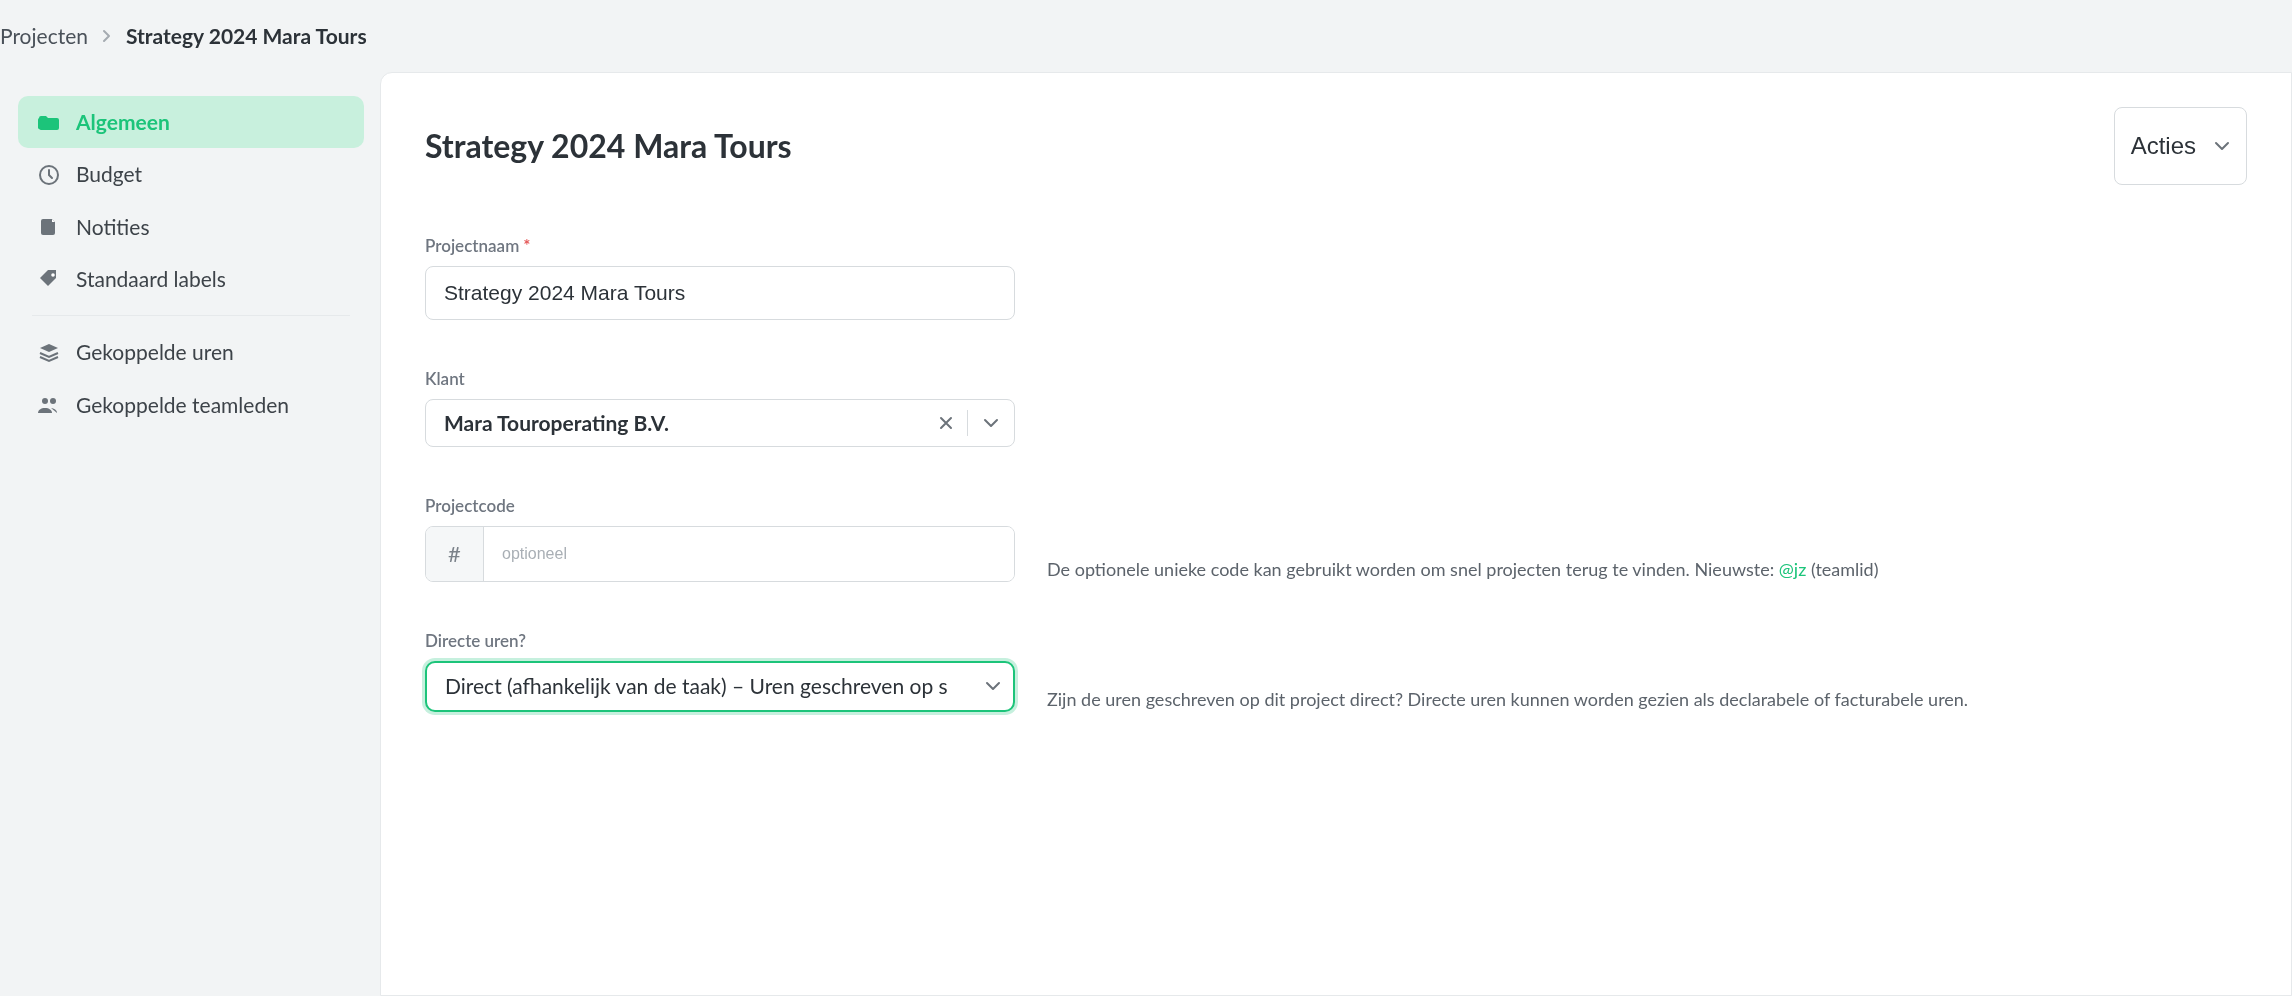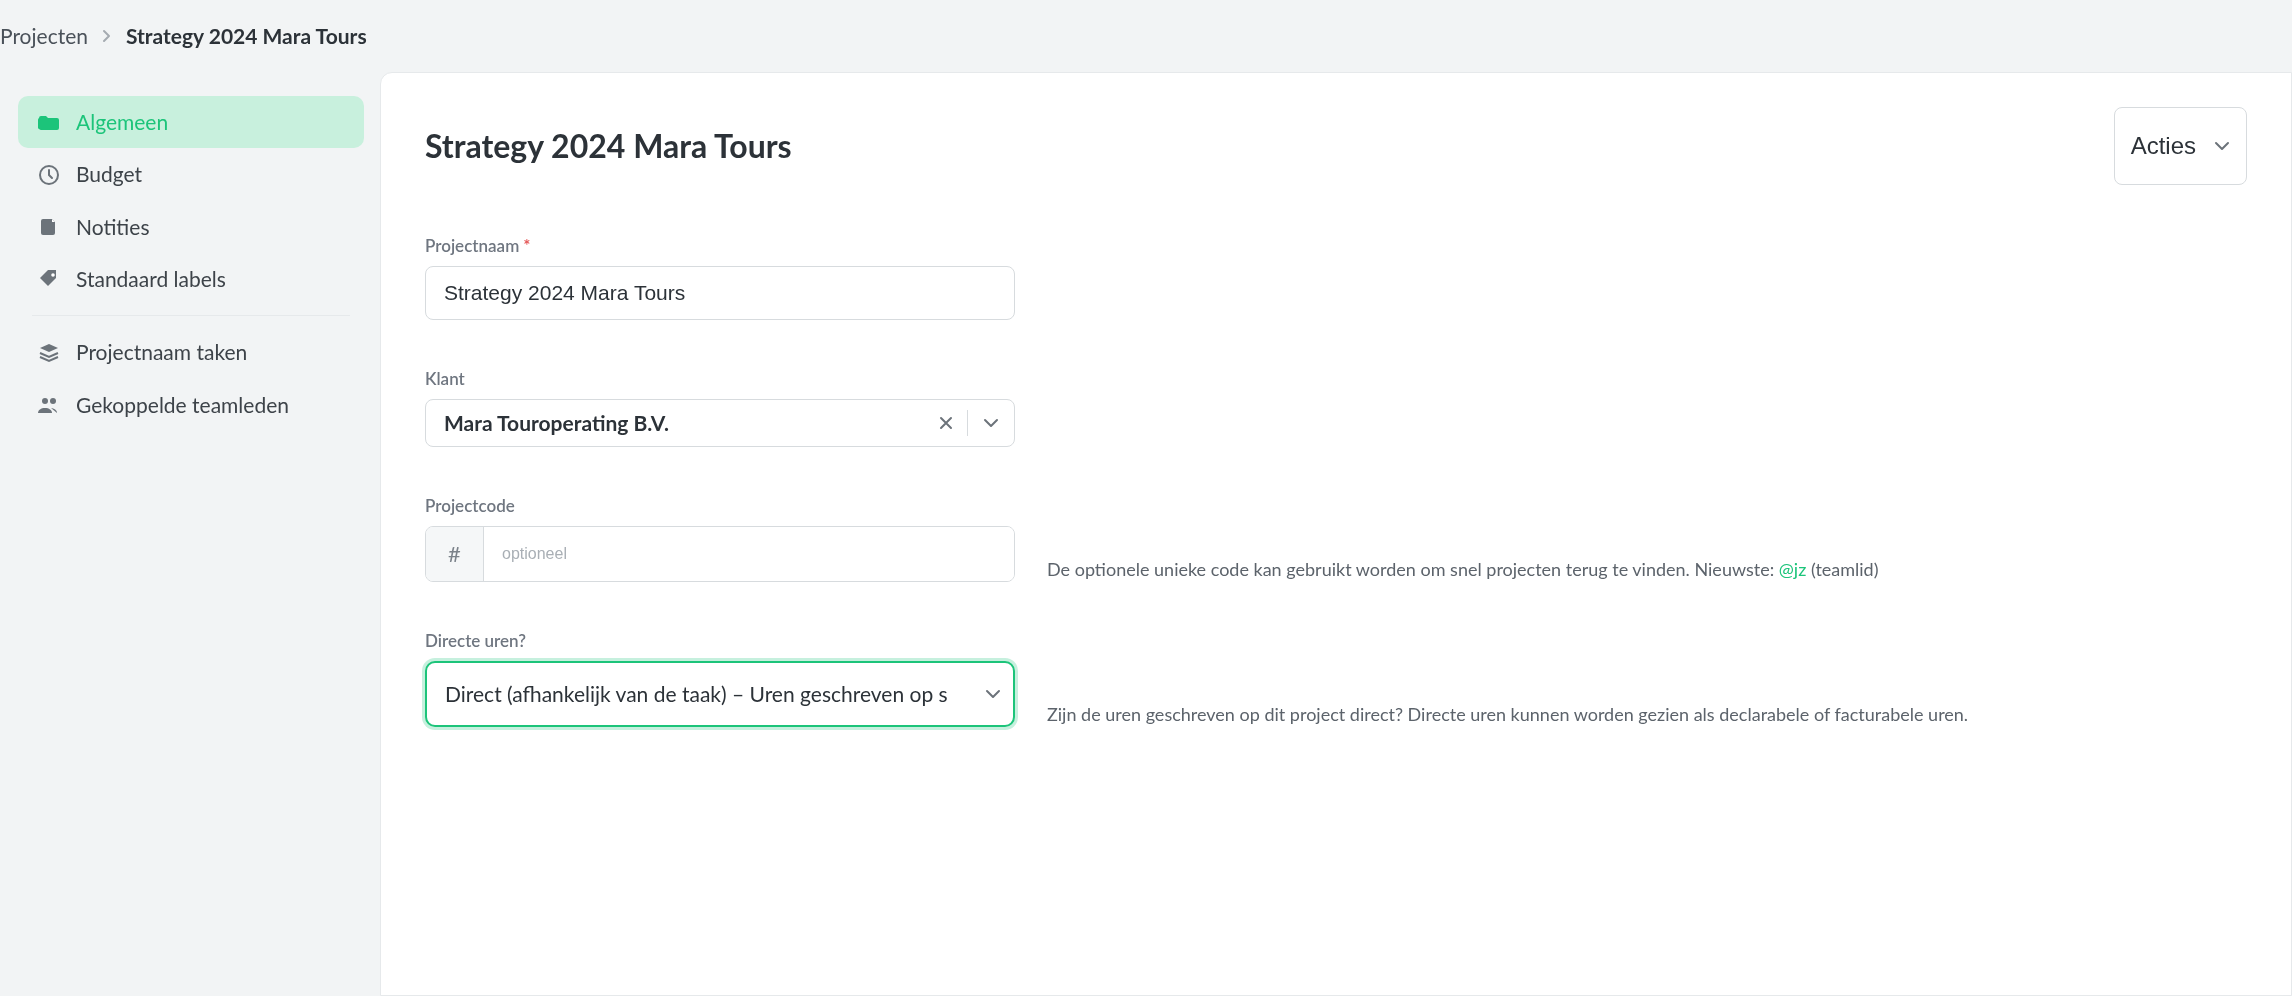--- a/index.html
+++ b/index.html
@@ -60,21 +60,21 @@
     padding: 12px 18px;
     border-radius: 10px;
     font-size: 21px;
     color: #3d4349;
     cursor: pointer;
   }
   .side-item .icon { width: 26px; display:flex; justify-content:center; color:#6c737a; }
   .side-item.active {
     background: var(--green-light);
     color: var(--green);
-    font-weight: 400;
+    font-weight: 700;
     text-align: center;
   }
   .side-item.active .icon { color: var(--green); }
   .side-divider {
     border: none;
     border-top: 1px solid var(--border-light);
     margin: 10px 14px;
   }
 
   .main {
@@ -193,21 +193,21 @@
     border:none;
     outline:none;
     padding:0 18px;
     font-size:16px;
   }
   .input-group input::placeholder { color:#a9afb5; }
 
   .focus-select {
     display:flex;
     align-items:center;
-    height:66px;
+    height:51px;
     border:2px solid var(--focus-ring);
     border-radius:10px;
     box-shadow: 0 0 0 3px rgba(28,196,122,0.25);
     background:#fff;
     padding:0 12px 0 18px;
     gap:10px;
   }
   .focus-select .fs-value {
     flex:1;
     font-size:21px;
@@ -305,21 +305,21 @@
       <hr class="side-divider">
 
       <div class="side-item">
         <span class="icon">
           <svg width="22" height="22" viewBox="0 0 22 22" fill="currentColor">
               <path d="M11 2l9 4-9 4-9-4 9-4z"></path>
               <path d="M2 11l9 4 9-4" fill="none" stroke="currentColor" stroke-width="2"></path>
               <path d="M2 15l9 4 9-4" fill="none" stroke="currentColor" stroke-width="2"></path>
             </svg>
         </span>
-        <span>Projectnaam taken</span>
+        <span>Gekoppelde uren</span>
       </div>
       <div class="side-item">
         <span class="icon">
           <svg width="24" height="18" viewBox="0 0 24 18" fill="currentColor">
               <circle cx="8" cy="5" r="3"></circle>
               <circle cx="16" cy="5" r="3"></circle>
               <path d="M1 17c0-3 3-5 7-5s7 2 7 5"></path>
               <path d="M14 12c3 .3 6 2 6 5"></path>
             </svg>
         </span>

